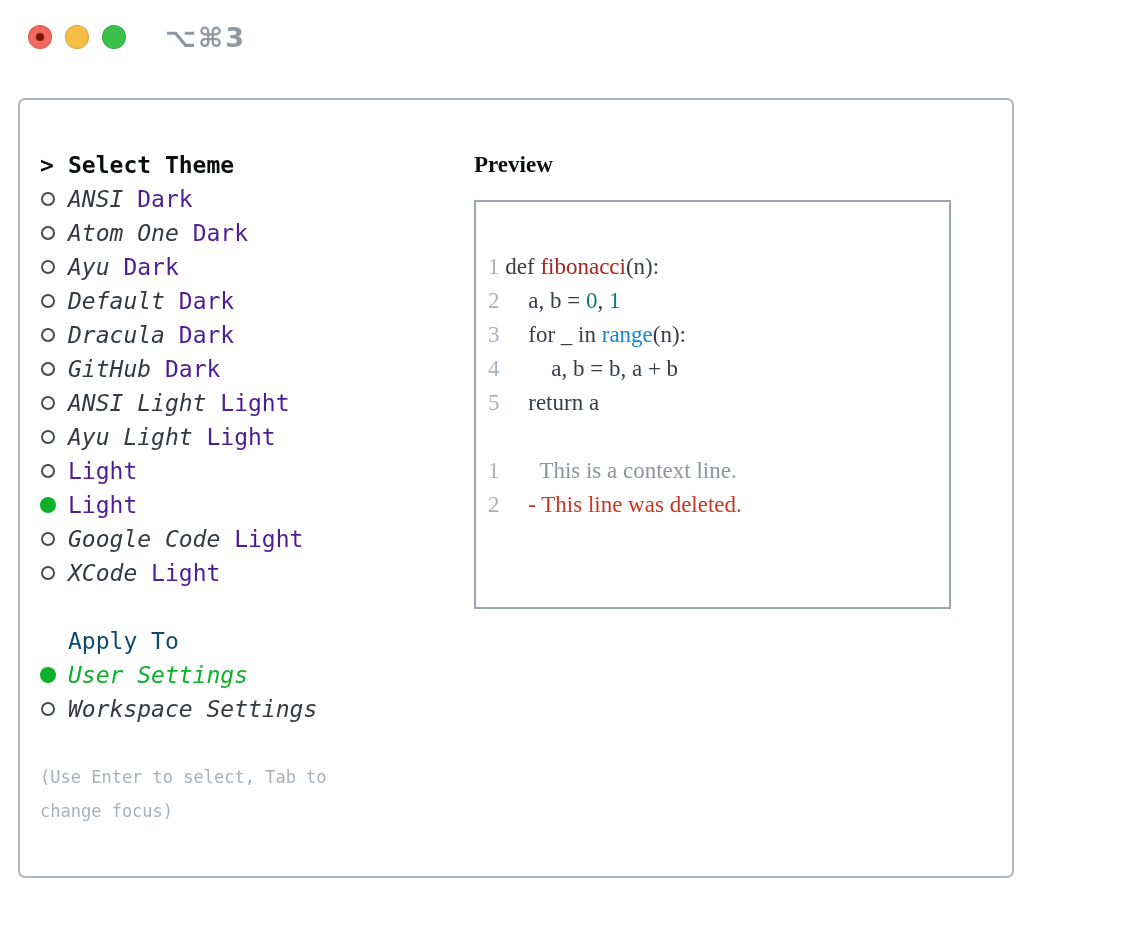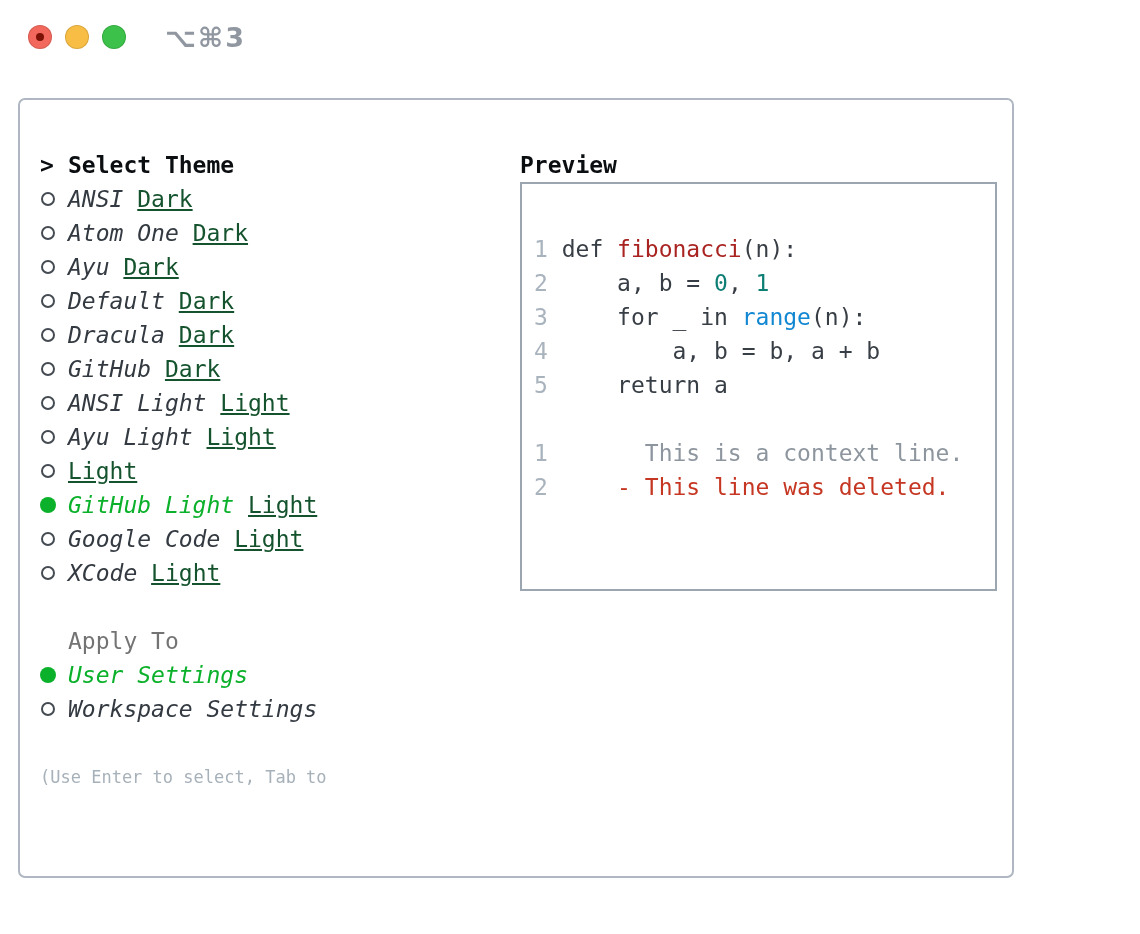--- a/index.html
+++ b/index.html
@@ -12,37 +12,37 @@
   .light-red{background:#f2685c;}
   .light-red::after{content:"";position:absolute;left:8px;top:8px;width:8px;height:8px;border-radius:50%;background:#7c1206;}
   .light-yellow{background:#f7bd45;}
   .light-green{background:#3cc14a;}
   .win-title{margin-left:26px;color:#9097a0;font-size:27px;font-weight:bold;font-family:"DejaVu Sans","Liberation Sans",sans-serif;letter-spacing:2px;}
 
   
   .panel{position:absolute;left:18px;top:98px;width:996px;height:780px;box-sizing:border-box;border:2px solid #aeb7c2;border-radius:7px;background:#ffffff;}
 
   .col-left{position:absolute;left:20px;top:48px;width:462px;}
-  .col-right{position:absolute;left:500px;top:48px;width:500px;}
+  .col-right{position:absolute;left:454px;top:48px;width:500px;font-family:Liberation Serif, serif;}
 
   .row{height:34px;display:flex;align-items:center;font-size:23px;white-space:pre;}
   .hdr{font-weight:bold;color:#0b0e11;}
   .marker-slot{width:28px;flex:none;display:flex;align-items:center;}
   .prompt{font-weight:bold;color:#0b0e11;font-size:23px;}
   .ring{width:14px;height:14px;box-sizing:border-box;border:2px solid #454b52;border-radius:50%;margin-left:1px;}
   .dot{width:16px;height:16px;border-radius:50%;background:#0cb12b;}
   .item-name{color:#343a41;font-style:italic;}
-  .item-variant{color:#14532d;text-decoration:underline;}
+  .item-variant{color:#4c1d95;}
   .selected .item-name{color:#0cb12b;}
   .spacer{height:34px;}
-  .apply-title{padding-left:28px;color:#737373;text-align:center;}
+  .apply-title{padding-left:28px;color:#0c4a6e;text-align:center;}
   .hint-line{height:34px;display:flex;align-items:center;font-size:17px;color:#a7b1ba;white-space:pre;}
 
   
-  .preview-box{width:477px;height:409px;box-sizing:border-box;border:2px solid #9ba6b1;padding:48px 0 0 12px;overflow:hidden;}
+  .preview-box{margin-top:18px;width:477px;height:409px;box-sizing:border-box;border:2px solid #9ba6b1;padding:48px 0 0 12px;overflow:hidden;}
   .pl{height:34px;font-size:23px;white-space:pre;line-height:34px;}
   .c-ln{color:#a9b3bd;}
   .c-code{color:#383e45;}
   .c-fn{color:#a92421;}
   .c-num{color:#0c7e74;}
   .c-call{color:#1287d2;text-align:center;}
   .c-ctx{color:#8d959e;}
   .c-del{color:#c63723;}
   .c-add{color:#00b220;}
 </style>
@@ -69,38 +69,39 @@
       <div id="theme-items">
           <div class="row"><span class="marker-slot"><span class="ring"></span></span><span class="item-name">ANSI </span><span class="item-variant">Dark</span></div>
           <div class="row"><span class="marker-slot"><span class="ring"></span></span><span class="item-name">Atom One </span><span class="item-variant">Dark</span></div>
           <div class="row"><span class="marker-slot"><span class="ring"></span></span><span class="item-name">Ayu </span><span class="item-variant">Dark</span></div>
           <div class="row"><span class="marker-slot"><span class="ring"></span></span><span class="item-name">Default </span><span class="item-variant">Dark</span></div>
           <div class="row"><span class="marker-slot"><span class="ring"></span></span><span class="item-name">Dracula </span><span class="item-variant">Dark</span></div>
           <div class="row"><span class="marker-slot"><span class="ring"></span></span><span class="item-name">GitHub </span><span class="item-variant">Dark</span></div>
           <div class="row"><span class="marker-slot"><span class="ring"></span></span><span class="item-name">ANSI Light </span><span class="item-variant">Light</span></div>
           <div class="row"><span class="marker-slot"><span class="ring"></span></span><span class="item-name">Ayu Light </span><span class="item-variant">Light</span></div>
           <div class="row"><span class="marker-slot"><span class="ring"></span></span><span class="item-variant">Light</span></div>
-          <div class="row selected"><span class="marker-slot"><span class="dot"></span></span><span class="item-name">GitHub Light </span><span class="item-variant">Light</span></div>
+          <div class="row selected"><span class="marker-slot"><span class="dot"></span></span><span class="item-variant">Light</span></div>
           <div class="row"><span class="marker-slot"><span class="ring"></span></span><span class="item-name">Google Code </span><span class="item-variant">Light</span></div>
           <div class="row"><span class="marker-slot"><span class="ring"></span></span><span class="item-name">XCode </span><span class="item-variant">Light</span></div>
         </div>
 
       <div class="spacer"></div>
 
       <div class="row apply-title">Apply To</div>
 
       <div id="apply-options">
           <div class="row selected"><span class="marker-slot"><span class="dot"></span></span><span class="item-name">User Settings</span></div>
           <div class="row"><span class="marker-slot"><span class="ring"></span></span><span class="item-name">Workspace Settings</span></div>
         </div>
 
       <div class="spacer"></div>
 
       <div id="hint">
           <div class="hint-line">(Use Enter to select, Tab to</div>
+          <div class="hint-line">change focus)</div>
         </div>
     </div>
 
     <div class="col-right">
       <div class="row">
         <span class="hdr">Preview</span>
       </div>
       <div class="preview-box" id="preview-box">
           <div class="pl"><span class="c-ln">1 </span><span class="c-code">def </span><span class="c-fn">fibonacci</span><span class="c-code">(n):</span></div>
           <div class="pl"><span class="c-ln">2 </span><span class="c-code">    a, b = </span><span class="c-num">0</span><span class="c-code">, </span><span class="c-num">1</span></div>

